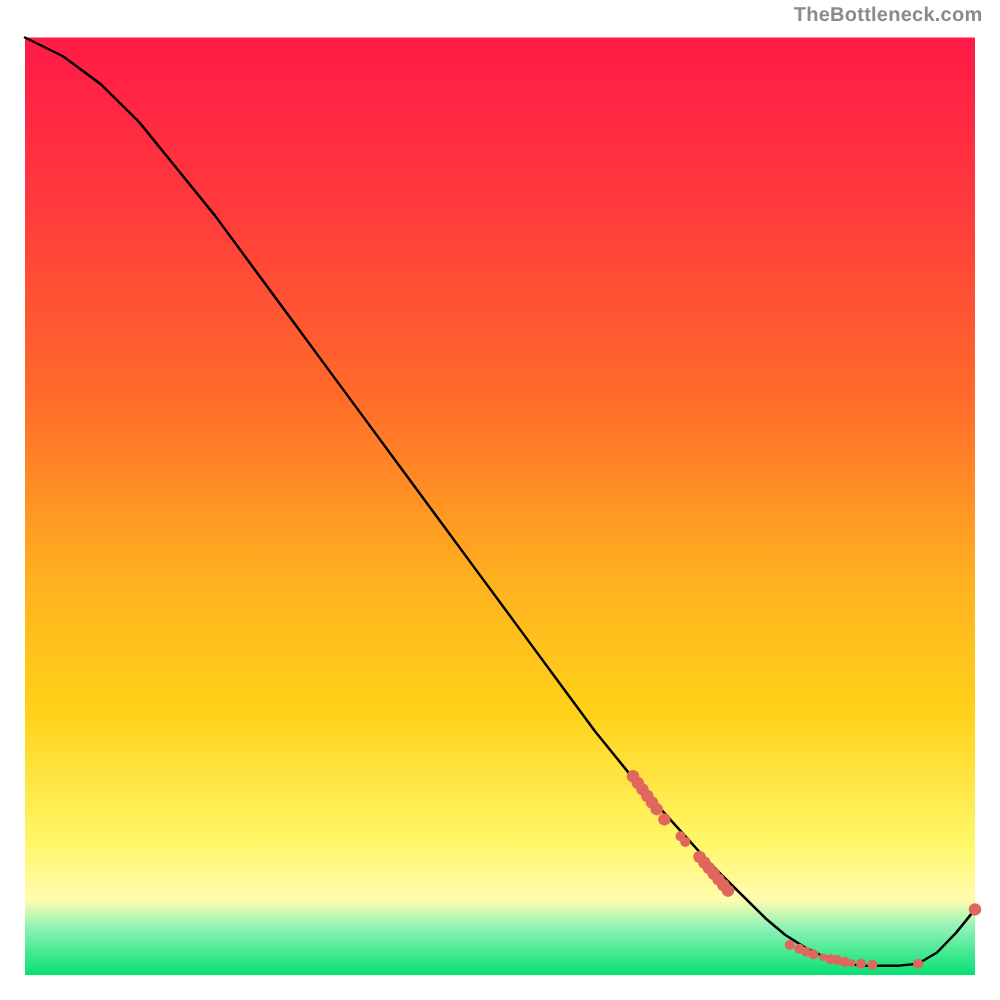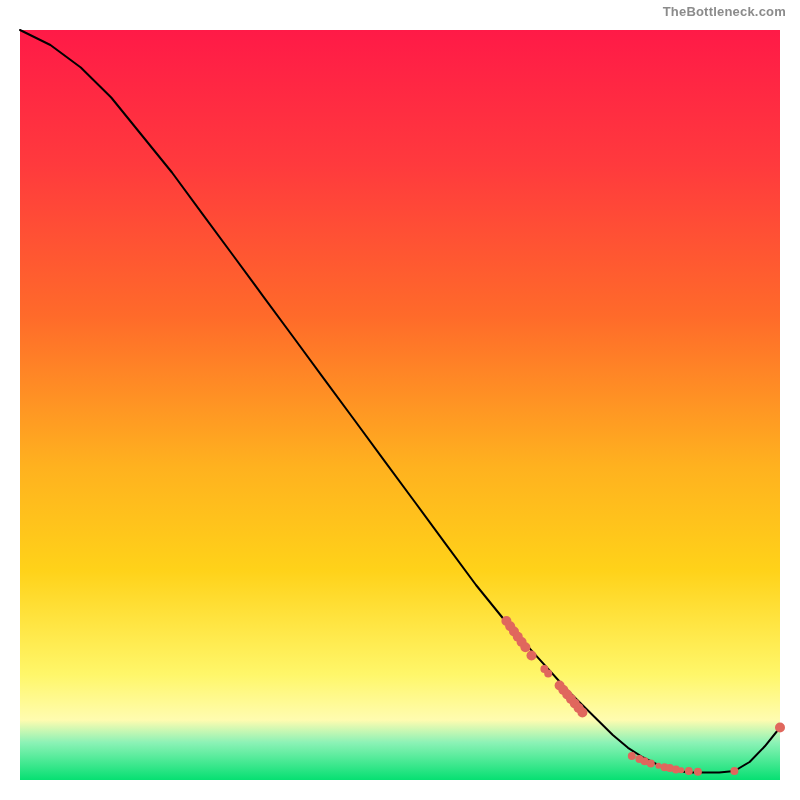--- a/index.html
+++ b/index.html
@@ -10,21 +10,21 @@
     overflow:hidden;
   }
   .stage{
     position:relative;
     width:800px;height:800px;
   }
   .watermark{
     position:absolute;
     top:4px;
     right:14px;
-    font-size:13px;
+    font-size:16px;
     font-weight:600;
     color:#8b8b8b;
     letter-spacing:0.2px;
     user-select:none;
     margin-left:24px;
   }
   svg{
     position:absolute;
     left:0;top:0;
     width:800px;height:800px;

